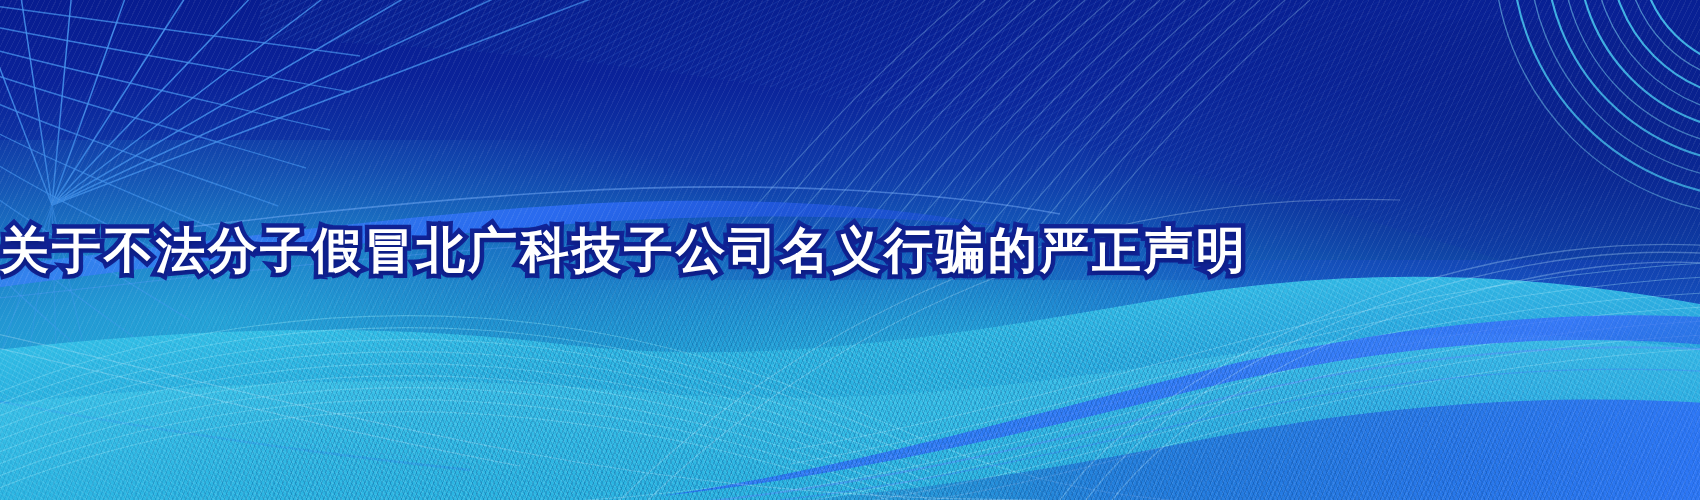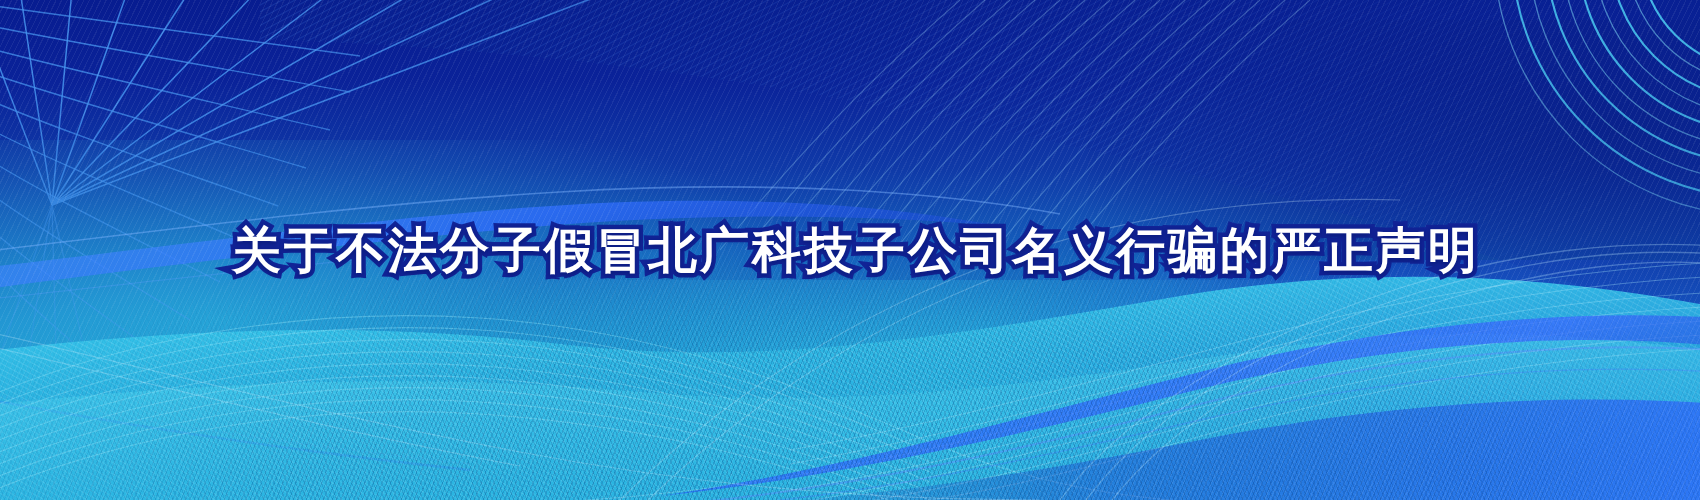--- a/index.html
+++ b/index.html
@@ -131,23 +131,22 @@
 
   
   .headline-wrap {
     position: absolute;
     left: 0;
     right: 0;
     top: 213px;
     height: 74px;
     display: flex;
     align-items: center;
-    justify-content: center;
+    justify-content: flex-start;
     pointer-events: none;
-    padding-left: 12px;
   }
   .headline {
     margin: 0;
     font-family: "Liberation Sans", "DejaVu Sans", sans-serif;
     font-size: 49px;
     font-weight: bold;
     line-height: 1;
     letter-spacing: 3px;
     color: #ffffff;
     white-space: nowrap;

